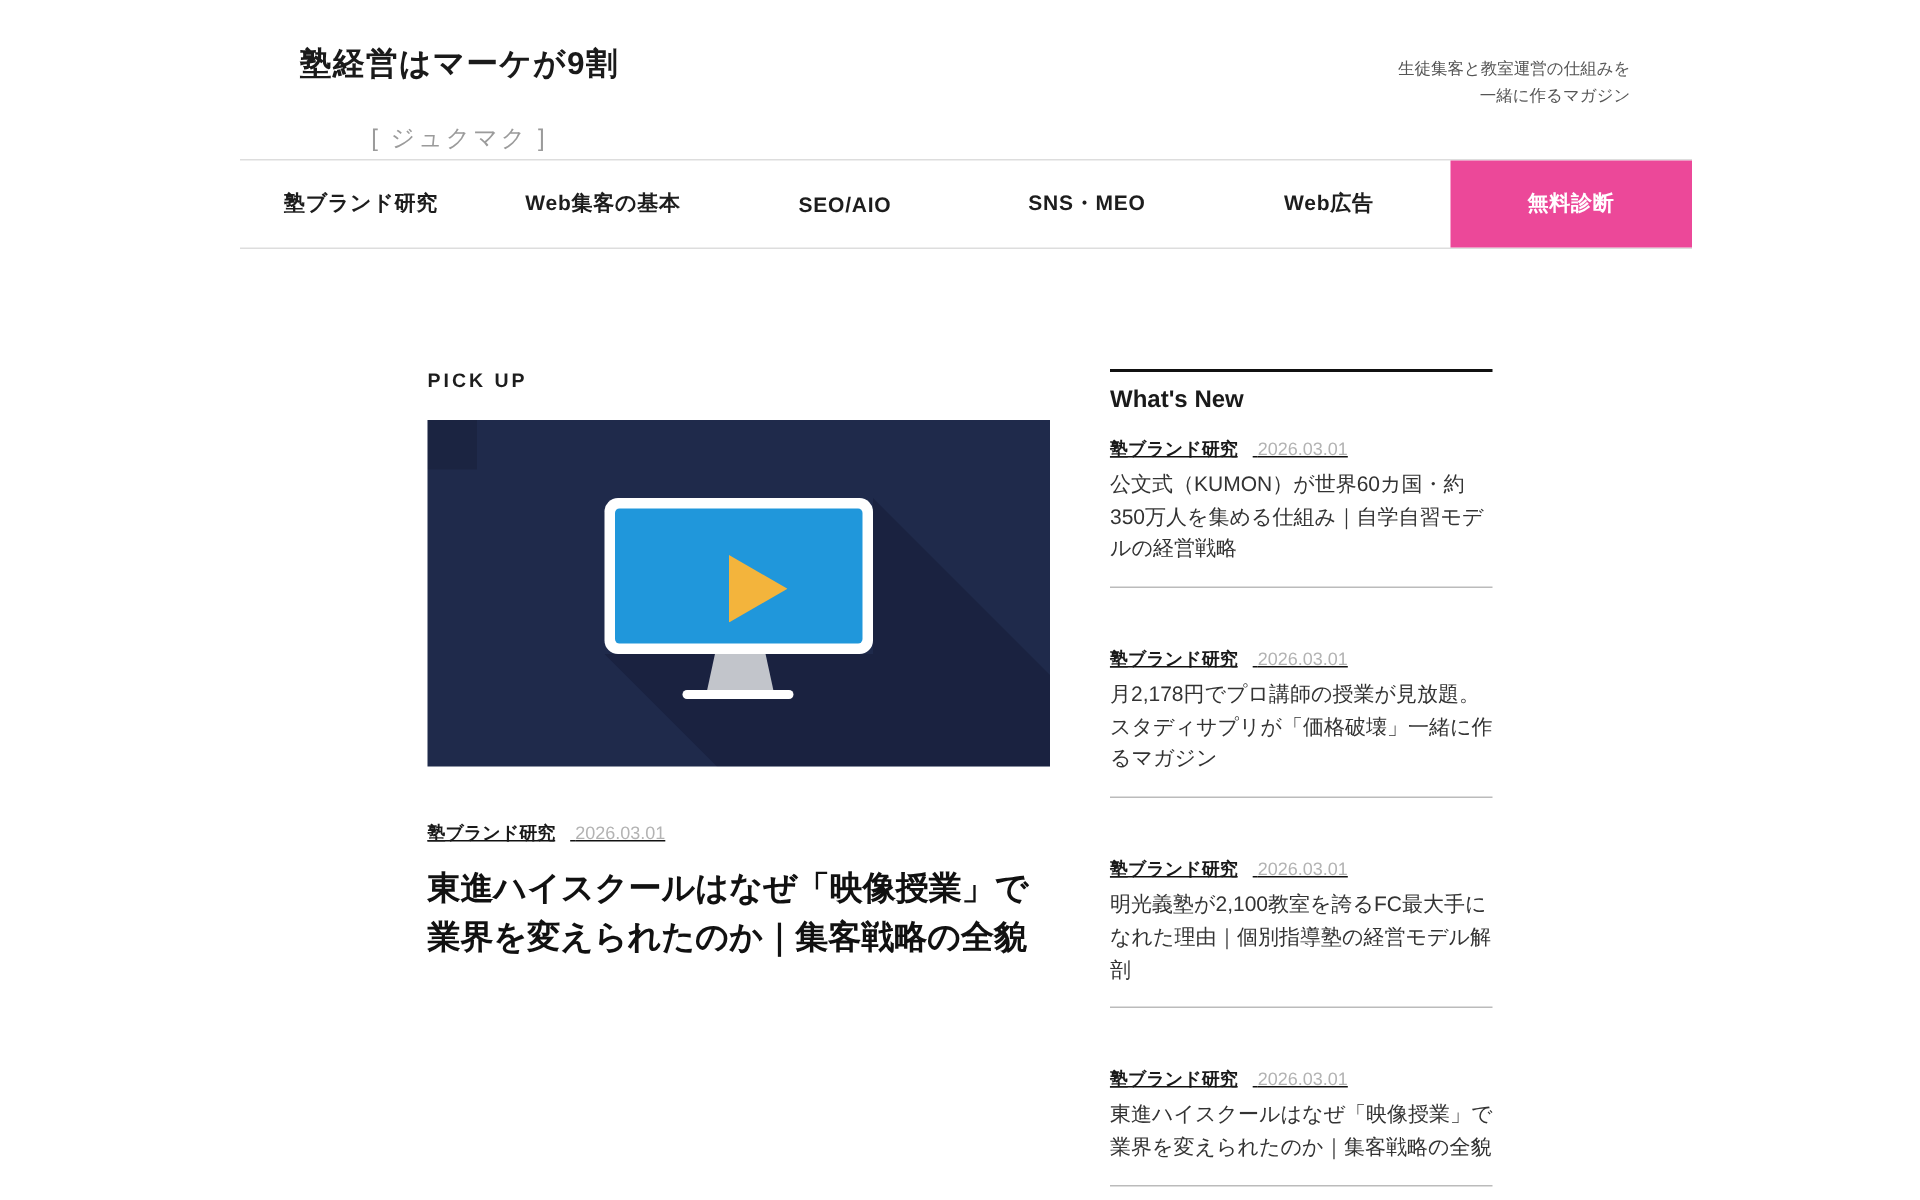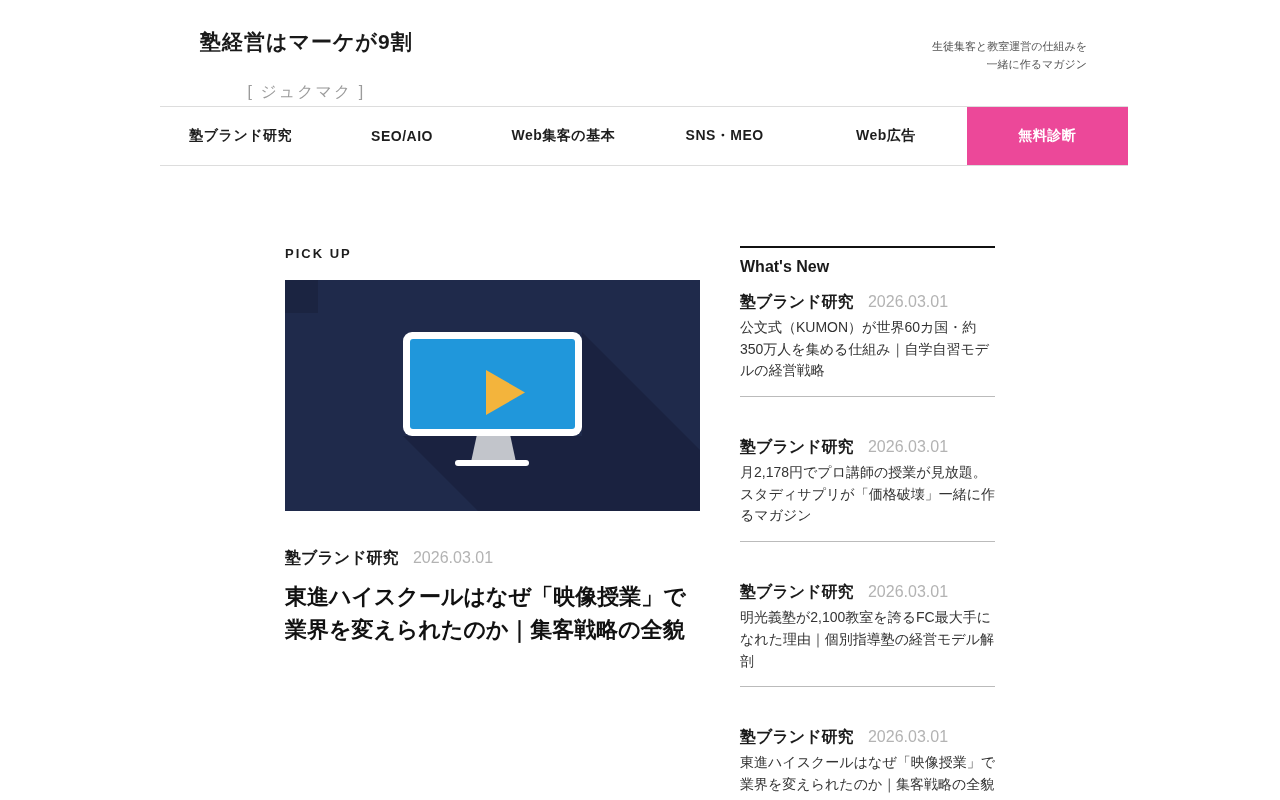--- a/index.html
+++ b/index.html
@@ -134,21 +134,21 @@
   }
   .monitor-base {
     position: absolute;
     left: 170px; top: 180px;
     width: 74px; height: 6px;
     background: #ffffff;
     border-radius: 3px;
   }
 
   
-  .meta { font-size: 16px; line-height: 1.25; }
+  .meta { font-size: 12px; line-height: 1.25; text-decoration: underline; }
   .meta .category { font-weight: bold; color: #1a1a1a; margin-right: 10px; }
   .meta .date { color: #b3b3b3; }
 
   .featured-meta { margin-top: 37px; }
   .featured-title {
     margin-top: 12px;
     font-size: 22px;
     font-weight: bold;
     line-height: 1.5;
     color: #111;
@@ -187,22 +187,22 @@
     <span class="site-subtitle">[ ジュクマク ]</span>
   </div>
   <div class="tagline">
     <div>生徒集客と教室運営の仕組みを</div>
     <div>一緒に作るマガジン</div>
   </div>
 </div>
 
 <div class="nav">
   <div class="nav-item">塾ブランド研究</div>
+  <div class="nav-item">Web集客の基本</div>
   <div class="nav-item">SEO/AIO</div>
-  <div class="nav-item">Web集客の基本</div>
   <div class="nav-item">SNS・MEO</div>
   <div class="nav-item">Web広告</div>
   <div class="nav-item highlight">無料診断</div>
 </div>
 
 <div class="content">
 
   <div class="main-col">
     <div class="pickup-label">PICK UP</div>
 

